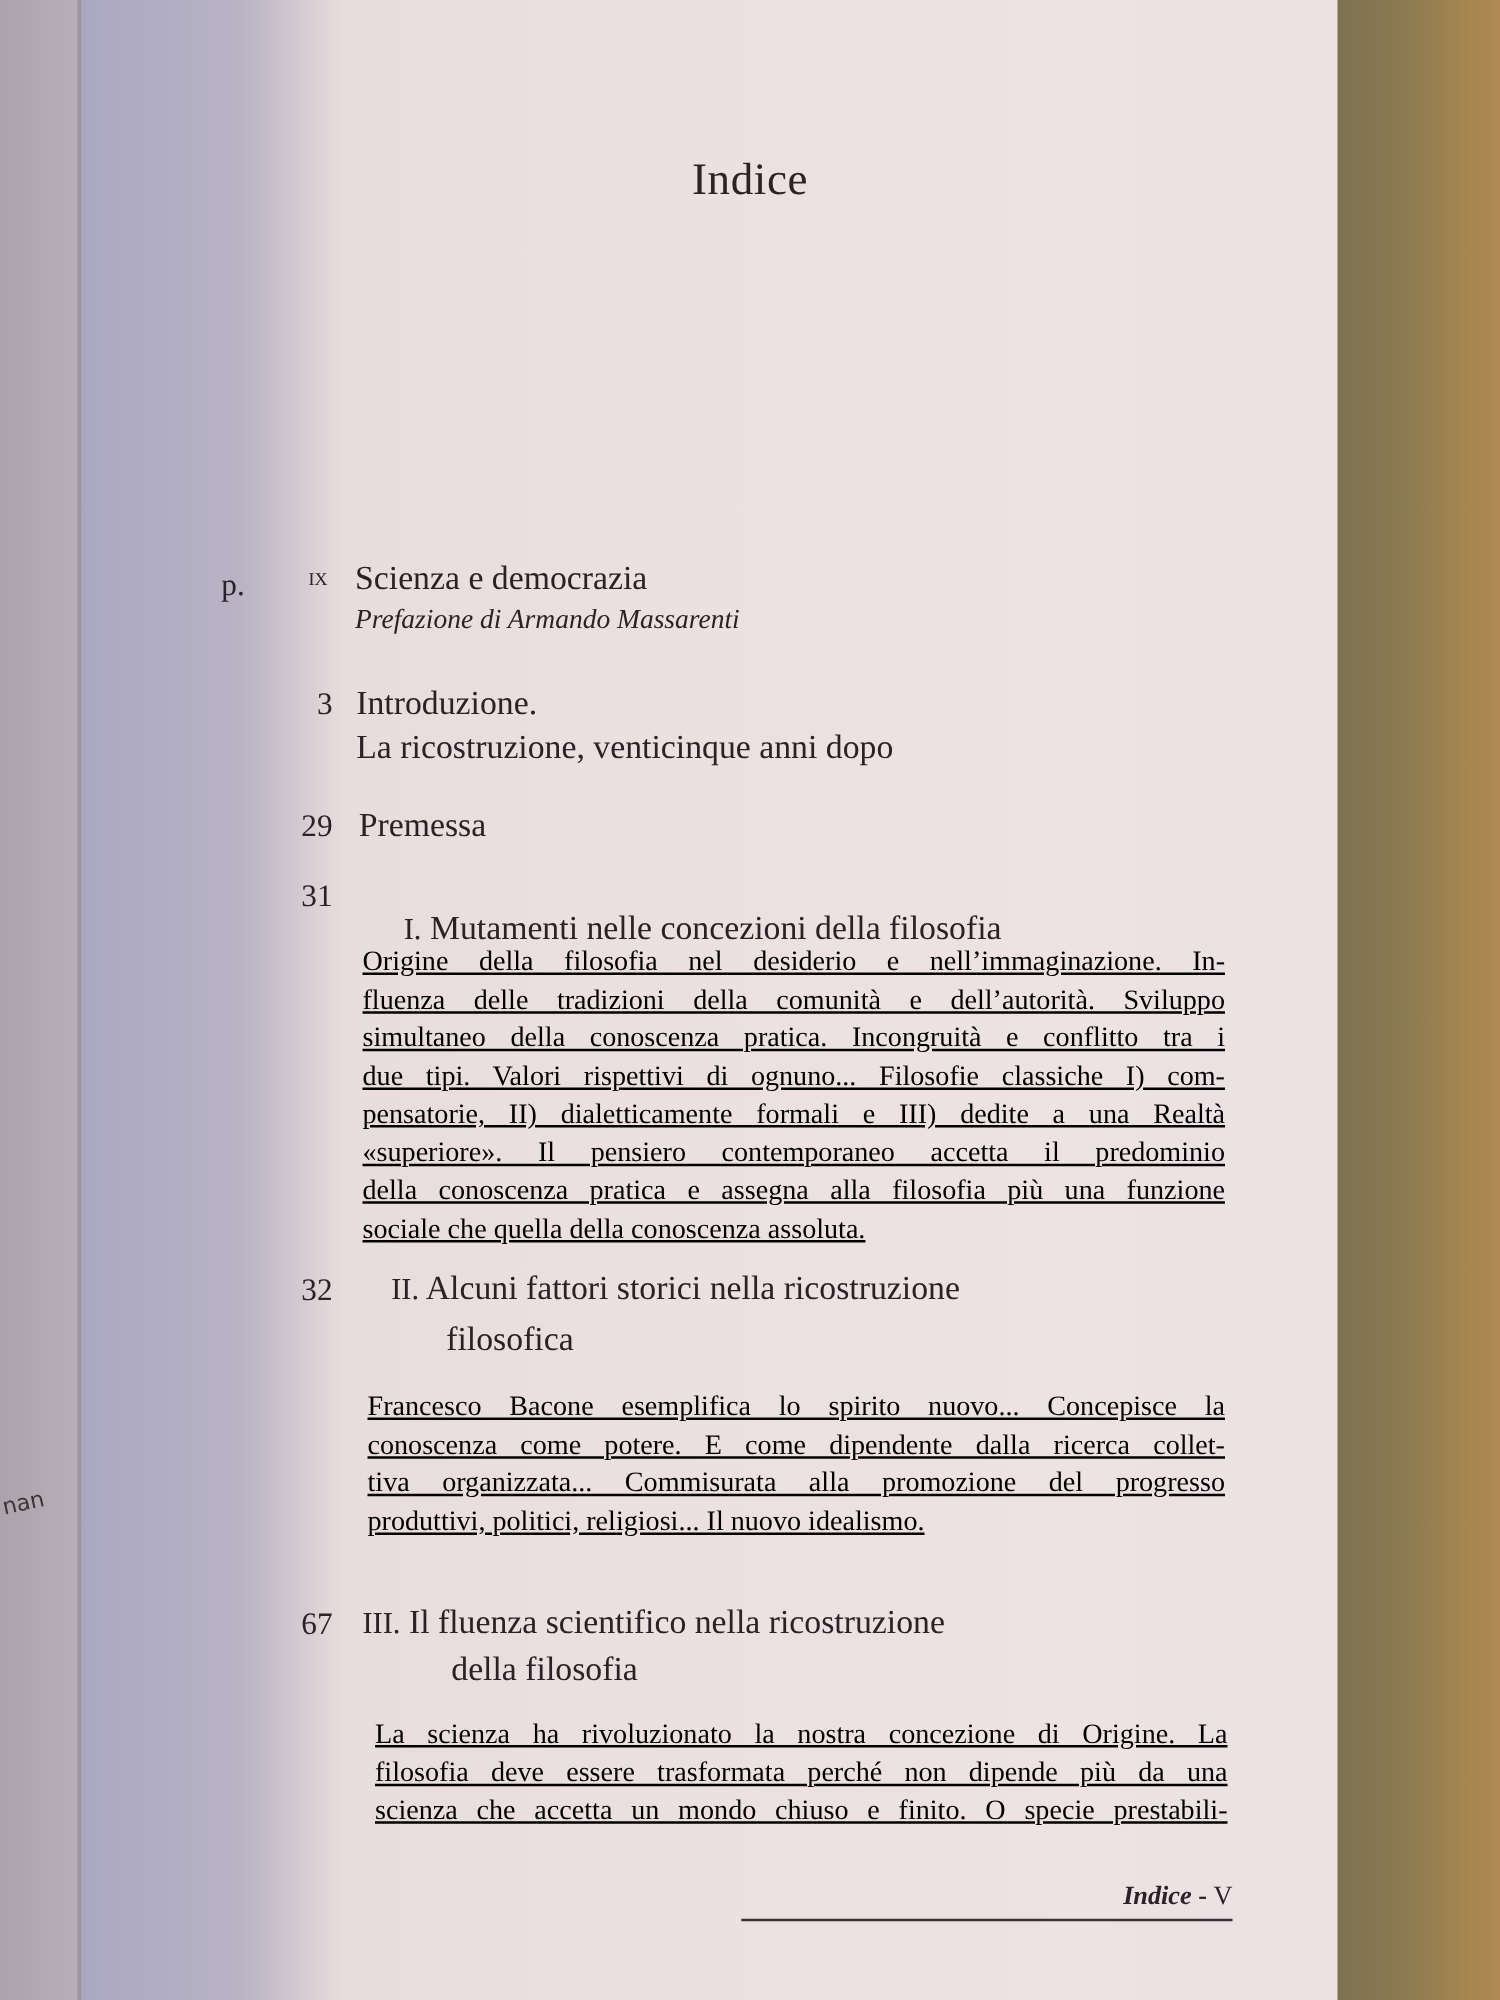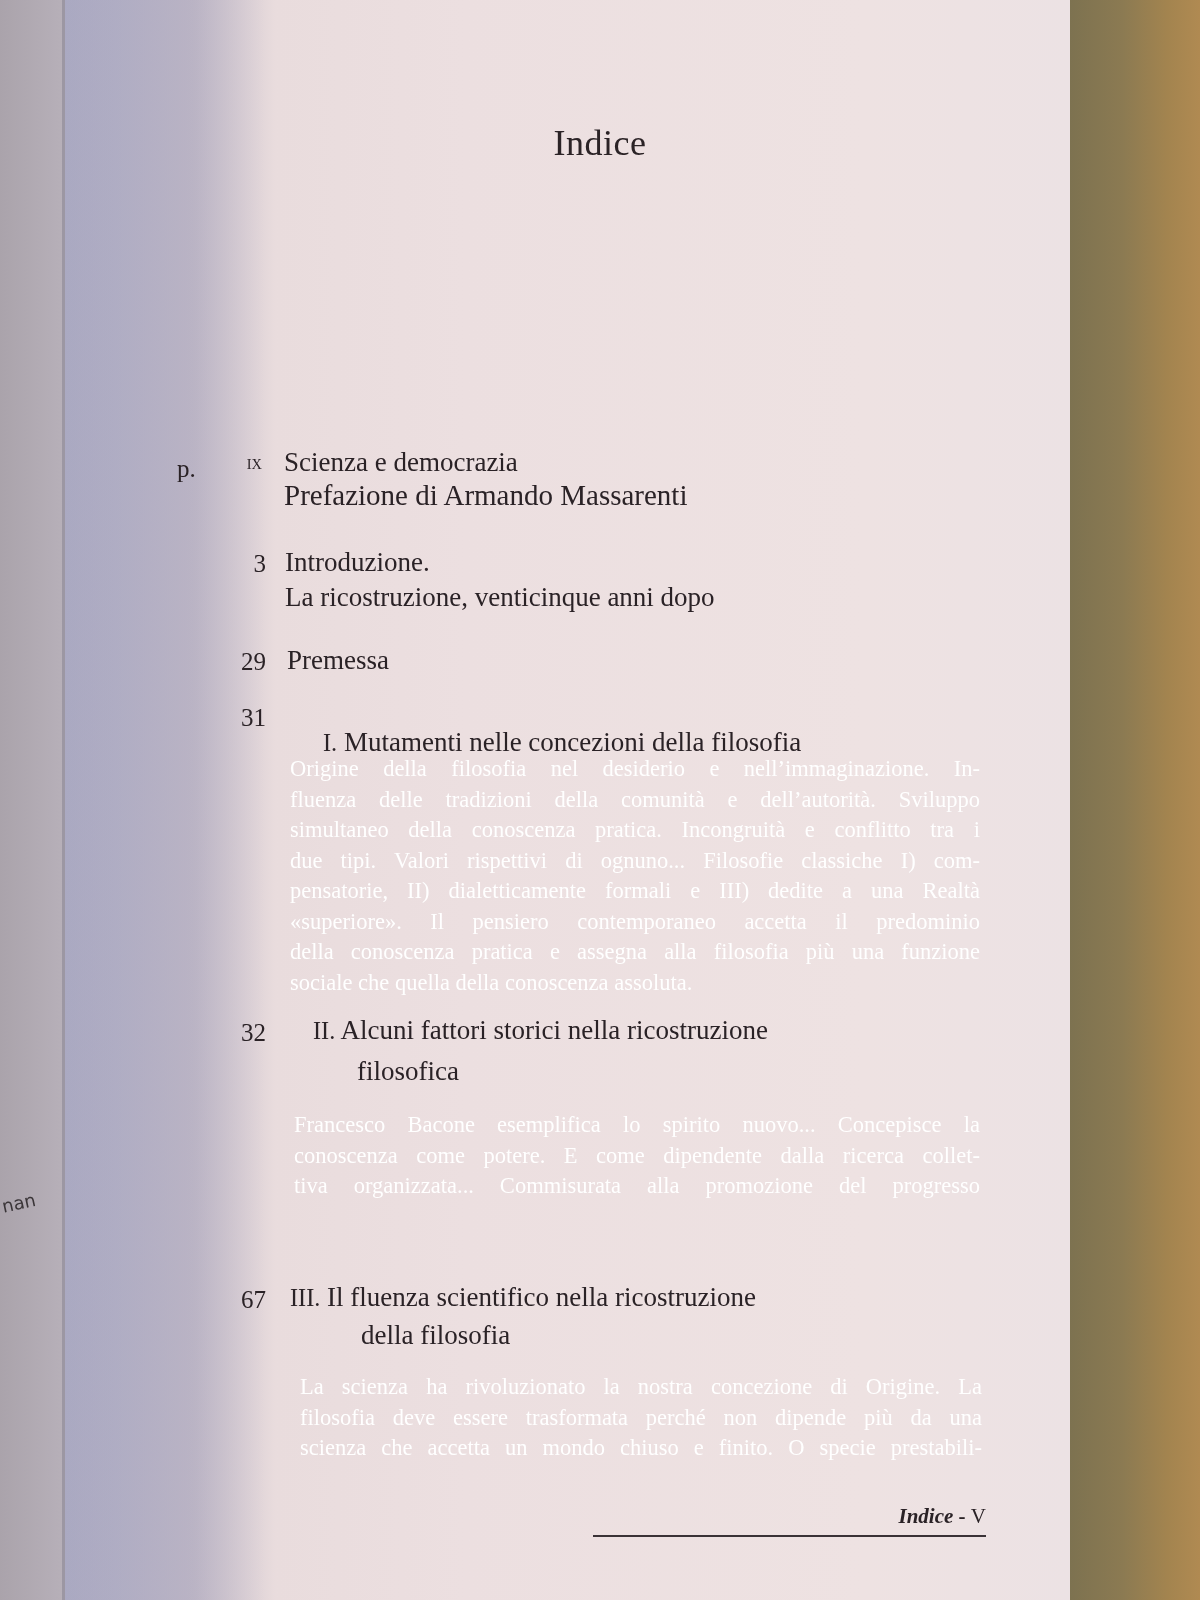--- a/index.html
+++ b/index.html
@@ -33,24 +33,24 @@
     position: absolute; left: 0px; top: 1196px; font-family: "DejaVu Sans", sans-serif;
     font-size: 18px; color: #3a3538; transform: rotate(-12deg); transform-origin: left top;
   }
   .title {
     position: absolute; left: 0; width: 1200px; top: 122px; text-align: center;
     font-size: 36px; color: #2b2326; letter-spacing: 0.5px;
   }
   .p-label { position: absolute; left: 177px; font-size: 25px; }
   .pg { position: absolute; text-align: right; width: 90px; font-size: 25px; }
   .head { position: absolute; font-size: 27px; line-height: 30px; text-align: center; }
-  .sub { position: absolute; font-size: 29px; line-height: 30px; }
+  .sub { position: absolute; font-size: 22px; line-height: 30px; font-style: italic; }
   .summary {
     position: absolute; font-size: 22.5px; line-height: 30.5px; text-align: justify;
-    hyphens: manual; color: #ffffff;
+    hyphens: manual; color: #000000; text-decoration: underline;
   }
   .sc { font-variant: small-caps; font-size: 0.9em; }
   .footer {
     position: absolute; left: 593px; top: 1504px; width: 393px; text-align: right;
     font-size: 21px; font-style: italic; font-weight: bold;
   }
   .footer .pn { font-style: normal; font-weight: normal; font-variant: small-caps; }
   .footer-rule {
     position: absolute; left: 593px; top: 1535px; width: 393px; height: 2px; background: #3a3236;
   }
@@ -102,20 +102,21 @@
 </div>
 
 <div>
   <span class="pg" style="left:176px; top:1019px;">32</span>
   <span class="head" style="left:313px; top:1015px;"><span class="sc">II.</span> <span>Alcuni fattori storici nella ricostruzione</span></span>
   <span class="head" style="left:357px; top:1056px;">filosofica</span>
   <div class="summary" style="left:294px; top:1110px; width:686px;">
     <div style="text-align-last:justify;">Francesco Bacone esemplifica lo spirito nuovo... Concepisce la</div>
     <div style="text-align-last:justify;">conoscenza come potere. E come dipendente dalla ricerca collet-</div>
     <div style="text-align-last:justify;">tiva organizzata... Commisurata alla promozione del progresso</div>
+    <div>produttivi, politici, religiosi... Il nuovo idealismo.</div>
   </div>
 </div>
 
 <div>
   <span class="pg" style="left:176px; top:1286px;">67</span>
   <span class="head" style="left:290px; top:1282px;"><span class="sc">III.</span> <span>Il fluenza scientifico nella ricostruzione</span></span>
   <span class="head" style="left:361px; top:1320px;">della filosofia</span>
   <div class="summary" style="left:300px; top:1372px; width:682px;">
     <div style="text-align-last:justify;">La scienza ha rivoluzionato la nostra concezione di Origine. La</div>
     <div style="text-align-last:justify;">filosofia deve essere trasformata perché non dipende più da una</div>

